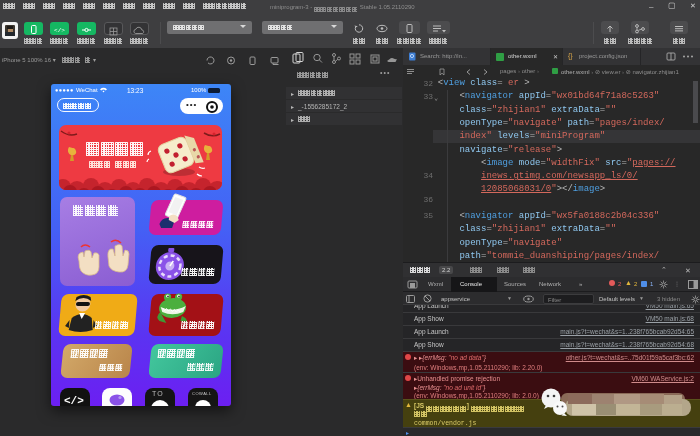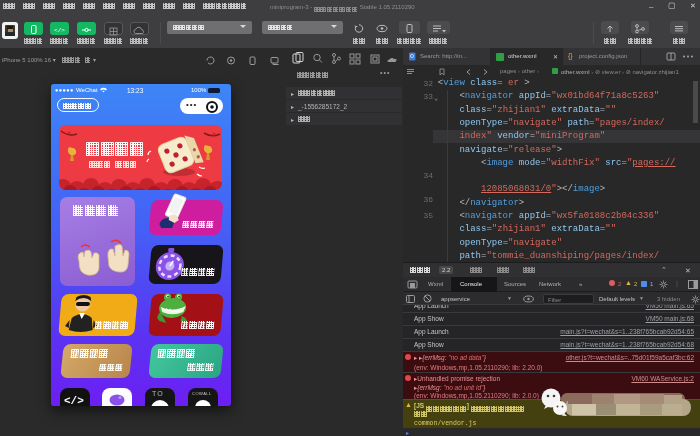--- a/index.html
+++ b/index.html
@@ -402,26 +402,25 @@
   <div class="ln" style="top:0">32</div>
   <div class="ln" style="top:13.3px">33</div>
   <div class="a" style="left:31px;top:15px;color:#8a8a8a;font-size:7px">⌄</div>
   <div class="ln" style="top:92px">34</div>
   <div class="ln" style="top:132px">35</div>
   <div class="ln" style="top:116px">36</div>
   <div class="cl" style="top:0"><span class="pn">  &lt;</span><span class="tg">view</span> <span class="at">class</span><span class="pn">=</span><span class="st"> er </span><span class="pn">&gt;</span></div>
   <div class="cl" style="top:13.3px"><span class="pn">      &lt;</span><span class="tg">navigator</span> <span class="at">appId</span><span class="pn">=</span><span class="st">"wx01bd64f71a8c5263"</span></div>
   <div class="cl" style="top:26.6px"><span class="pn">      </span><span class="at">class</span><span class="pn">=</span><span class="st">"zhijian1"</span> <span class="at">extraData</span><span class="pn">=</span><span class="st">""</span></div>
   <div class="cl" style="top:39.9px"><span class="pn">      </span><span class="at">openType</span><span class="pn">=</span><span class="st">"navigate"</span> <span class="at">path</span><span class="pn">=</span><span class="st">"pages/index/</span></div>
-  <div class="cl" style="top:53.2px"><span class="st">      index"</span> <span class="at">vendor</span><span class="pn">=</span><span class="st">"miniProgram"</span></div>
+  <div class="cl" style="top:53.2px"><span class="st">      index"</span> <span class="at">levels</span><span class="pn">=</span><span class="st">"miniProgram"</span></div>
   <div class="cl" style="top:66.5px"><span class="pn">      </span><span class="at">navigate</span><span class="pn">=</span><span class="st">"release"</span><span class="pn">&gt;</span></div>
   <div class="cl" style="top:79.8px"><span class="pn">          &lt;</span><span class="tg">image</span> <span class="at">mode</span><span class="pn">=</span><span class="st">"widthFix"</span> <span class="at">src</span><span class="pn">=</span><span class="st">"</span><span class="lk">pages://</span></div>
-  <div class="cl" style="top:93.1px"><span class="pn">          </span></div>
+  <div class="cl" style="top:93.1px"><span class="pn">          </span><span class="lk">inews.gtimg.com/newsapp_ls/0/</span></div>
   <div class="cl" style="top:106.4px"><span class="pn">          </span><span class="lk">12085068031/0</span><span class="st">"</span><span class="pn">&gt;&lt;/</span><span class="tg">image</span><span class="pn">&gt;</span></div>
-  <div class="cl" style="top:119.7px"><span class="pn">      &lt;/</span><span class="tg">navigator</span><span class="pn">&gt;</span></div>
   <div class="cl" style="top:133px"><span class="pn">      &lt;</span><span class="tg">navigator</span> <span class="at">appId</span><span class="pn">=</span><span class="st">"wx5fa0188c2b04c336"</span></div>
   <div class="cl" style="top:146.3px"><span class="pn">      </span><span class="at">class</span><span class="pn">=</span><span class="st">"zhijian1"</span> <span class="at">extraData</span><span class="pn">=</span><span class="st">""</span></div>
   <div class="cl" style="top:159.6px"><span class="pn">      </span><span class="at">openType</span><span class="pn">=</span><span class="st">"navigate"</span></div>
   <div class="cl" style="top:172.9px"><span class="pn">      </span><span class="at">path</span><span class="pn">=</span><span class="st">"tommie_duanshiping/pages/index/</span></div>
  </div>
 </div>
 
 <div class="a" id="debug">
 
  <div class="a" style="left:0;top:0;width:297px;height:15px;background:#303032;border-top:1px solid #1c1c1e">

